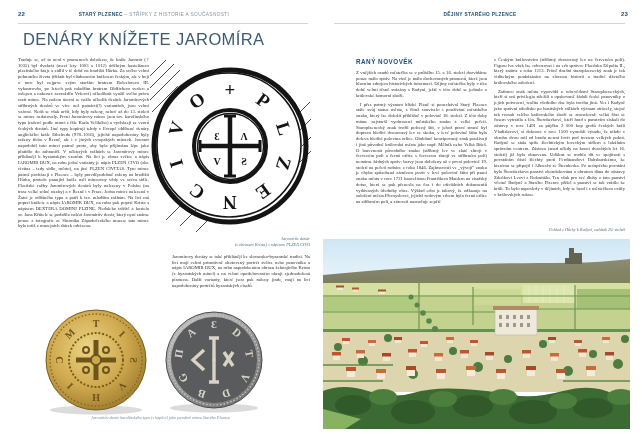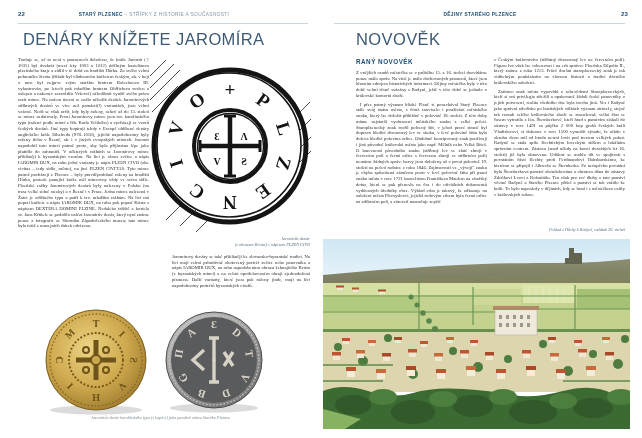--- a/index.html
+++ b/index.html
@@ -167,21 +167,20 @@
   </div>
 
   <div class="caption center" style="left:18px; top:415px; width:285px;">Jaromírův denár karolínského typu (s kaplicí) jako pamětní mince Starého Plzence</div>
 </div>
 
 <div class="page" id="pageR">
   <div class="hdr-center" style="left:40px; width:238px;">DĚJINY STARÉHO PLZENCE</div>
   <div class="hdr-num" style="right:14px;">23</div>
   <div class="rule" style="left:13px; top:23px; width:291px;"></div>
 
-  <div class="title" style="left:35px; top:30px;">NOVOVĚK</div>
   <div class="subhead" style="left:35px; top:58px;">RANÝ NOVOVĚK</div>
 
   <div class="col body-text" style="left:35px; top:70px; width:131px;">
     <p>Z vnějších osudů městečka se v průběhu 15. a 16. století dozvídáme pouze málo zpráv. Na vině je málo dochovaných pramenů, které jsou hlavním zdrojem historických informací. Dějiny městečka byly v této době velmi těsně svázány s Radyní, ještě v této době se jednalo o královské komorní zboží.</p>
     <p class="indent">I přes patrný význam blízké Plzně si ponechával Starý Plzenec stále svůj status města, s čímž souviselo i používání městského znaku, který lze doložit přibližně v polovině 18. století. Z této doby máme nejstarší vyobrazení městského znaku z velké pečeti. Staroplzenecký znak tvořil polcený štít, v jehož pravé straně byl doprava hledící dvouocasý lev ve skoku, v levé polovině štítu byla doleva hledící polovina orlice. Obdobně koncipovaný znak používají i jiná původně královská města jako např. Mělník nebo Velká Bíteš. O barevnosti původního znaku (stříbrný lev ve zlaté zbroji v červeném poli a černá orlice s červenou zbrojí ve stříbrném poli) nemáme žádných zpráv; barvy jsou doloženy až v první polovině 19. století na pečeti radnice z roku 1846. Zajímavostí ve „vývoji“ znaku je chyba způsobená záměnou pozic v levé polovině štítu při psaní znaku města v roce 1721 kancelistou Františkem Maulem na císařský dotaz, která se pak přenesla na čas i do oficiálních dokumentů vydávaných úředníky obce. Výklad erbu je takový, že odkazuje na založení města Přemyslovci, jejichž rodovým erbem byla černá orlice na stříbrném poli, a zároveň naznačuje sepětí</p>
   </div>
 
   <div class="col body-text" style="left:173px; top:57px; width:131px;">
     <p>s Českým královstvím (stříbrný dvouocasý lev na červeném poli). Figuru lva však lze odvozovat i na erb správce Plzeňska Děpolta II., který známe z roku 1213. Právě dnešní staroplzenecký znak je tak viditelným poukázáním na slavnou historii a tradici dávného královského založení.</p>
     <p class="indent">Zatímco znak města vypovídá o sebevědomí Staroplzeneckých, kteří si svá privilegia střežili a opakovaně žádali české panovníky o jejich potvrzení, realita všedního dne byla trochu jiná. Ves i Radyně jako správní středisko po husitských válkách význam ztrácely, stejně tak rozsah celého královského zboží se zmenšoval; velká část se časem vytratila z lén. Šternberkové, kteří hrad s panstvím získali do zástavy v roce 1491 za půjčku 2 000 kop grošů českých králi Vladislavovi, si dokonce v roce 1500 vymohli výsadu, že nikdo v okruhu dvou mil od hradu nesmí lovit pod trestem velkých pokut. Radyně se stala spíše šlechtickým loveckým sídlem a lokálním správním centrem. Zástava (snad někdy na konci dvacátých let 16. století) již byla obnovena. Událost se mohla dít ve spojitosti s povstáním části šlechty proti Ferdinandovi Habsburskému, ke kterému se připojil i Albrecht ze Šternberka. Po neúspěchu povstání byla Šternberkova panství zkonfiskována a obratem dána do zástavy Zdeňkovi Lvovi z Rožmitálu. Ten však pro své dluhy o tato panství včetně Radyně a Starého Plzence přišel a panství se tak vrátilo ke králi. To bylo naposledy v dějinách, kdy se hrad i s městečkem ocitly v královských rukou.</p>

